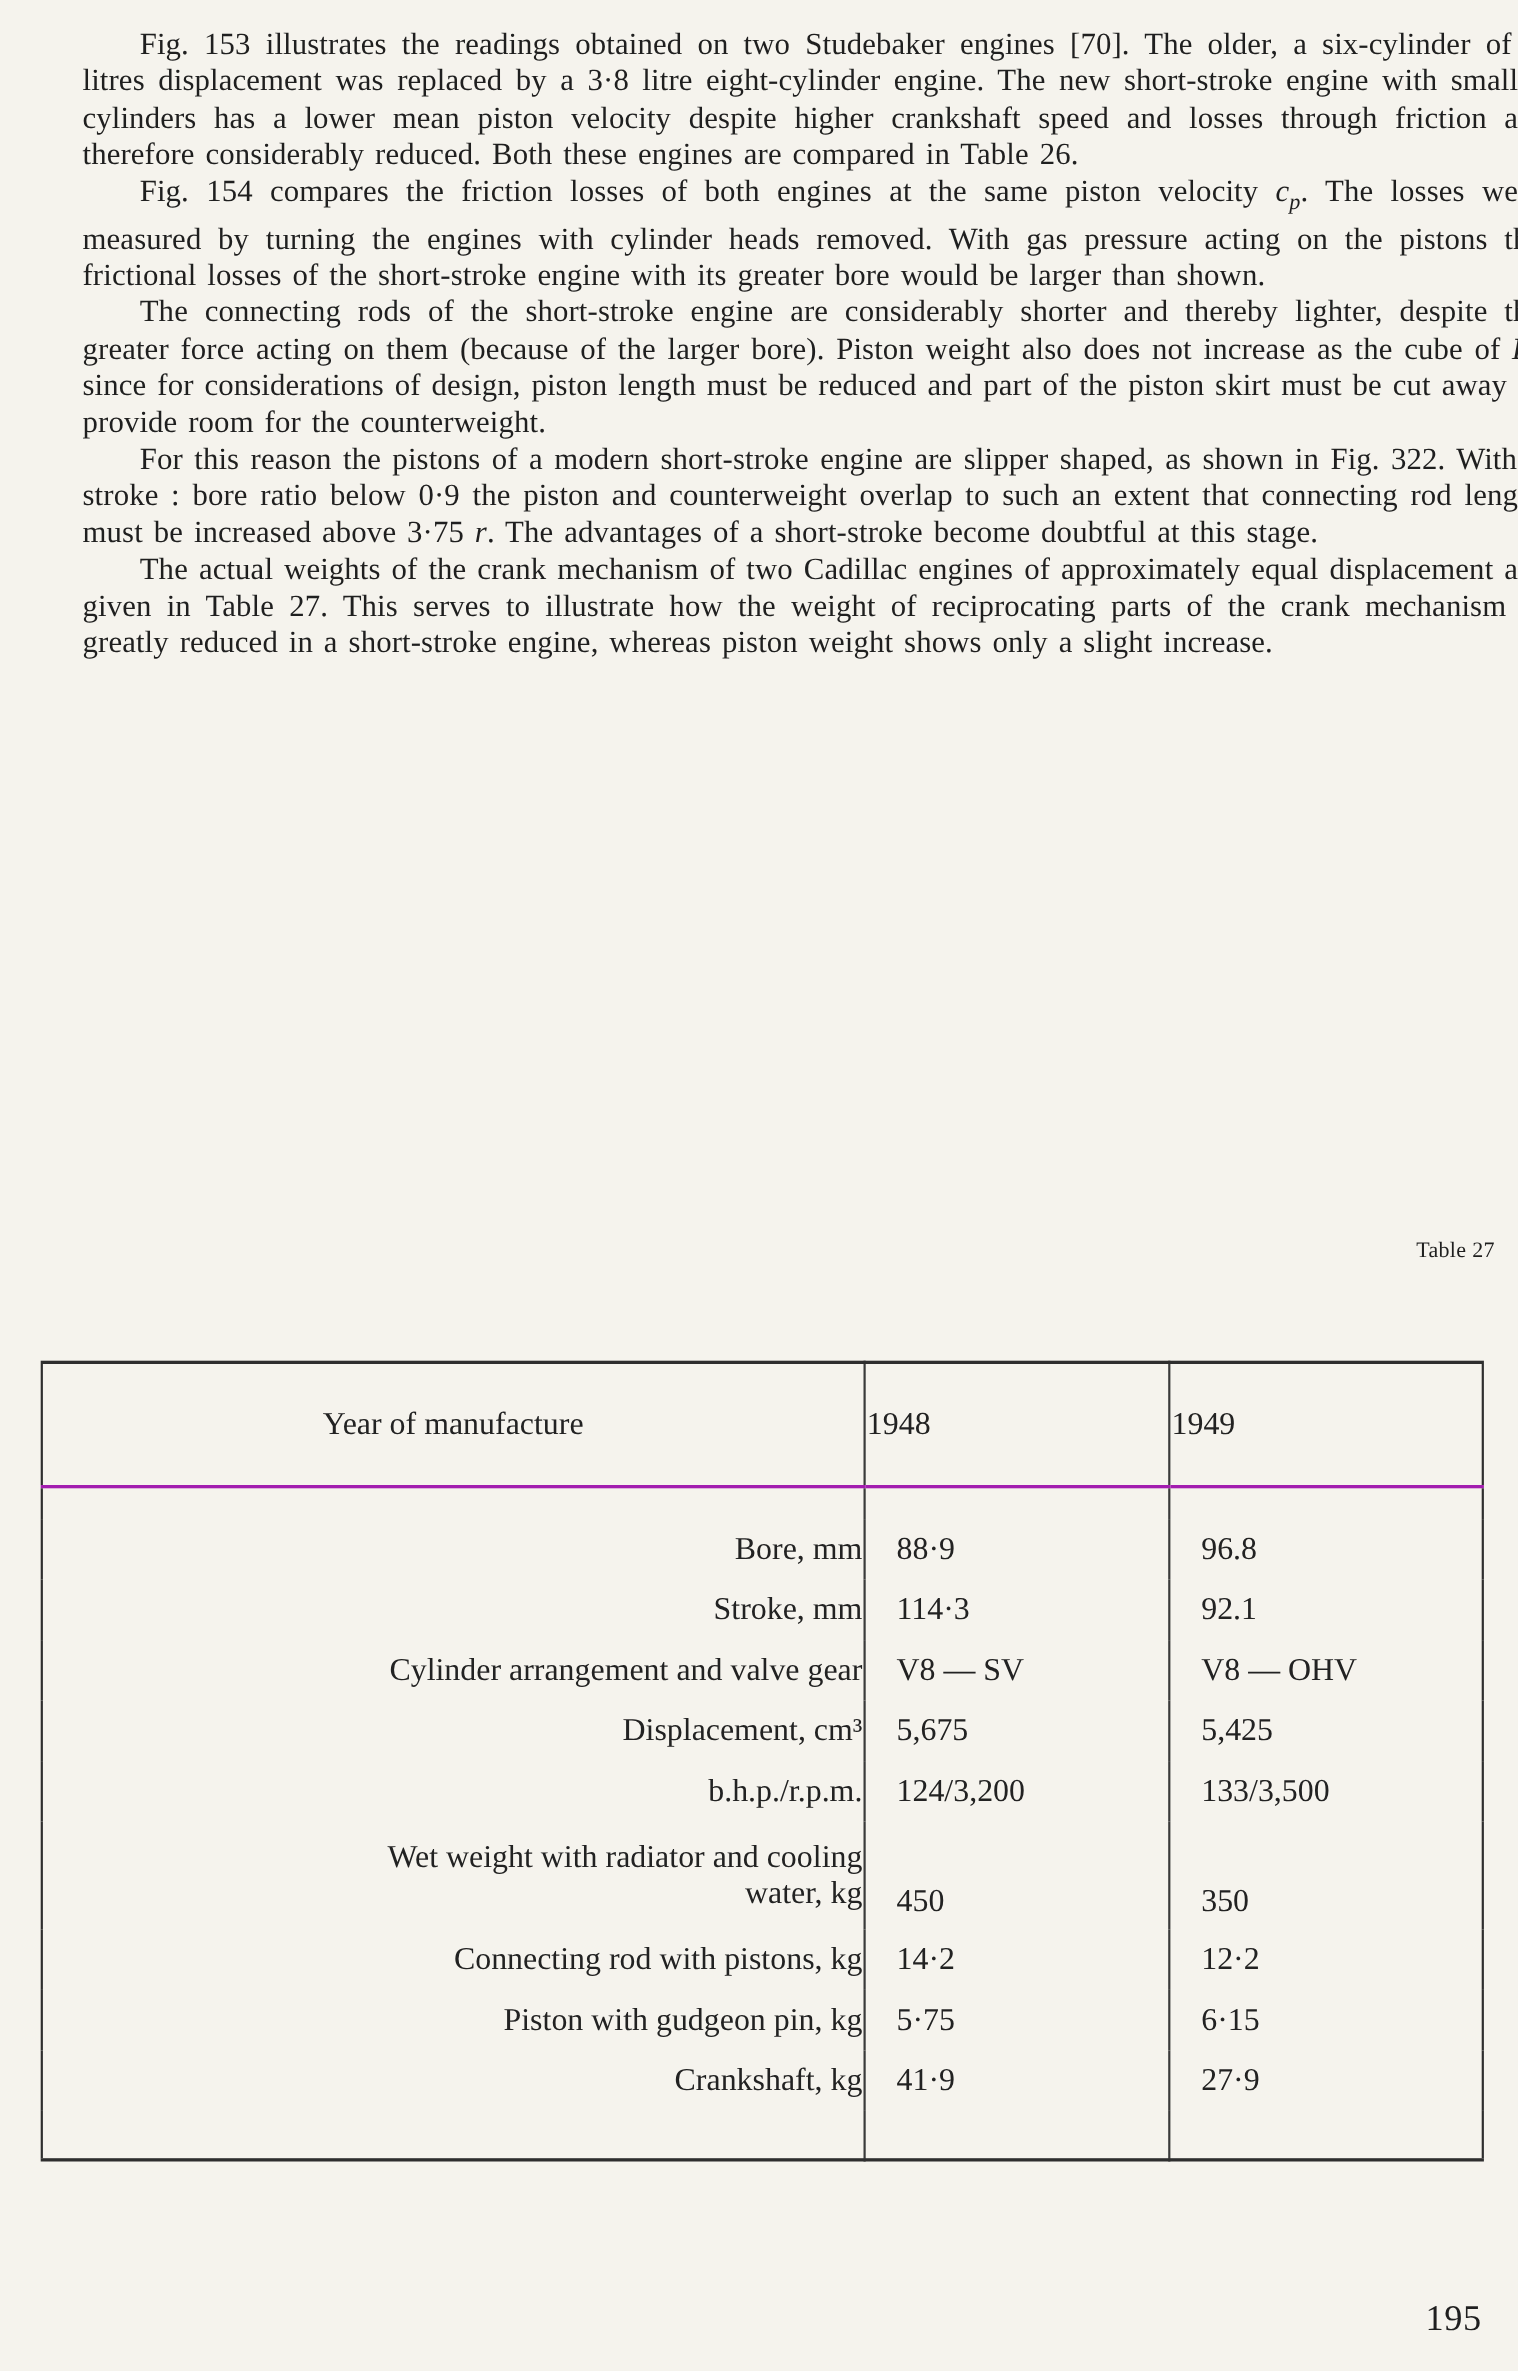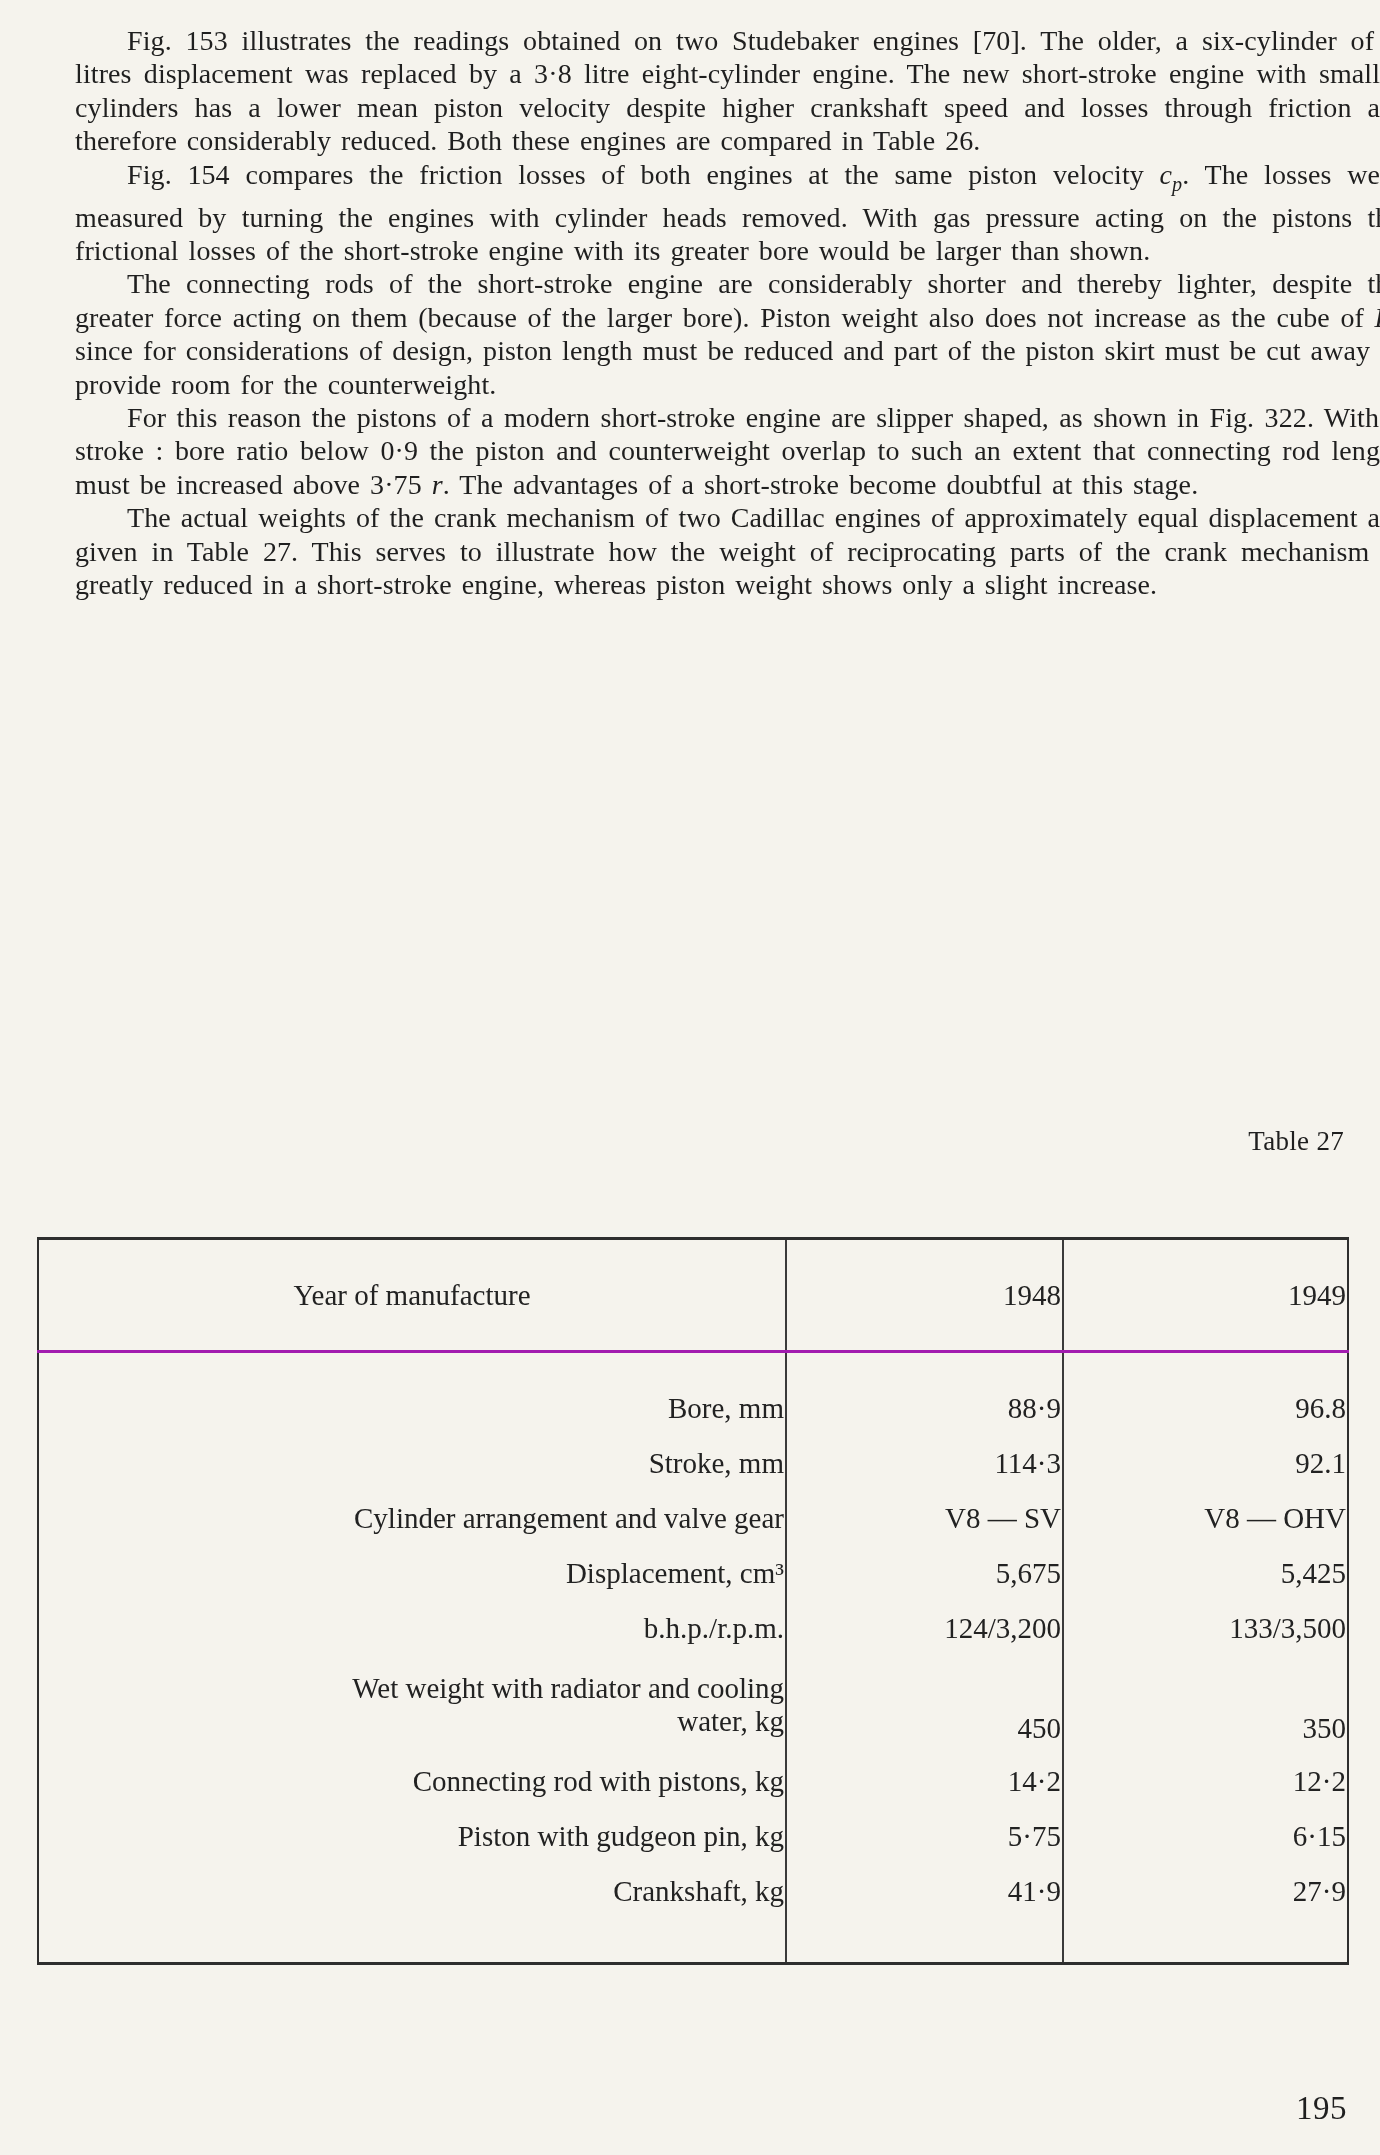--- a/index.html
+++ b/index.html
@@ -23,22 +23,22 @@
     word-spacing: 0.10em;
     letter-spacing: 0.1px;
     margin-left: 40px;
   }
   .text-block p { margin: 0; text-indent: 52px; }
   .it { font-style: italic; }
   .it-sub { font-style: italic; font-size: 0.72em; vertical-align: sub; }
 
   
   .table-label {
-    position: absolute; top: 1126px; right: 36px;
-    font-size: 27px; letter-spacing: 0.3px;
+    position: absolute; top: 1126px; right: 21px;
+    font-size: 20px; letter-spacing: 0.3px;
   }
   .table-title {
     position: absolute; top: 1168px; left: 37px; width: 1310px;
     text-align: center; font-weight: bold; font-size: 30px;
     letter-spacing: 0.2px;
   }
 
   
   table.weights {
     position: absolute; left: 37px; top: 1237px;
@@ -49,21 +49,21 @@
     color: #222;
   }
   table.weights { border: 2px solid #2e2e2e; border-top-width: 3px; border-bottom-width: 3px; }
   col.stub-col { width: 748px; }
   col.y1948-col { width: 277px; }
   col.y1949-col { width: 285px; }
   .weights th {
     font-weight: normal; height: 108px; vertical-align: middle;
     border-bottom: 3px solid #a21caf;
   }
-  .weights th.num, .weights td.num { border-left: 2px solid #3a3a3a; text-align: right; }
+  .weights th.num, .weights td.num { border-left: 2px solid #3a3a3a; text-align: left; }
   .weights td.stub { text-align: right; padding-left: 28px; white-space: pre-line; }
   .weights tbody td { height: 53px; vertical-align: middle; padding-left: 28px; }
   .weights tr.tall td { height: 88px; }
   .weights tr.tall td.num { vertical-align: bottom; padding-bottom: 9px; }
   .weights tr.spacer-top td { height: 26px; }
   .weights tr.spacer-bottom td { height: 41px; }
 
   .page-number {
     position: absolute; top: 2090px; right: 33px;
     font-size: 33px; letter-spacing: 0.5px;

